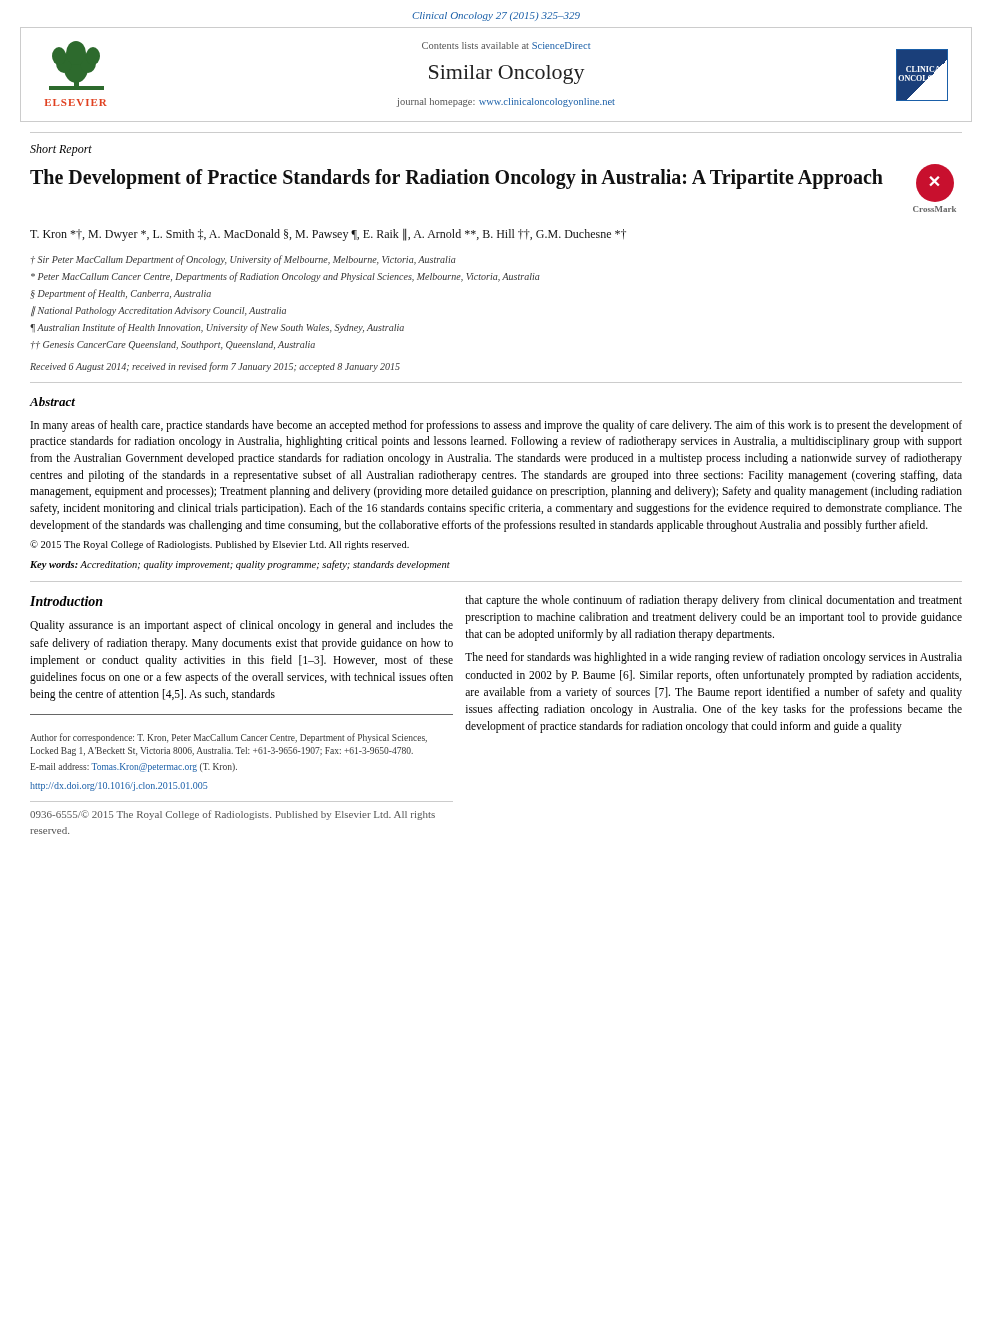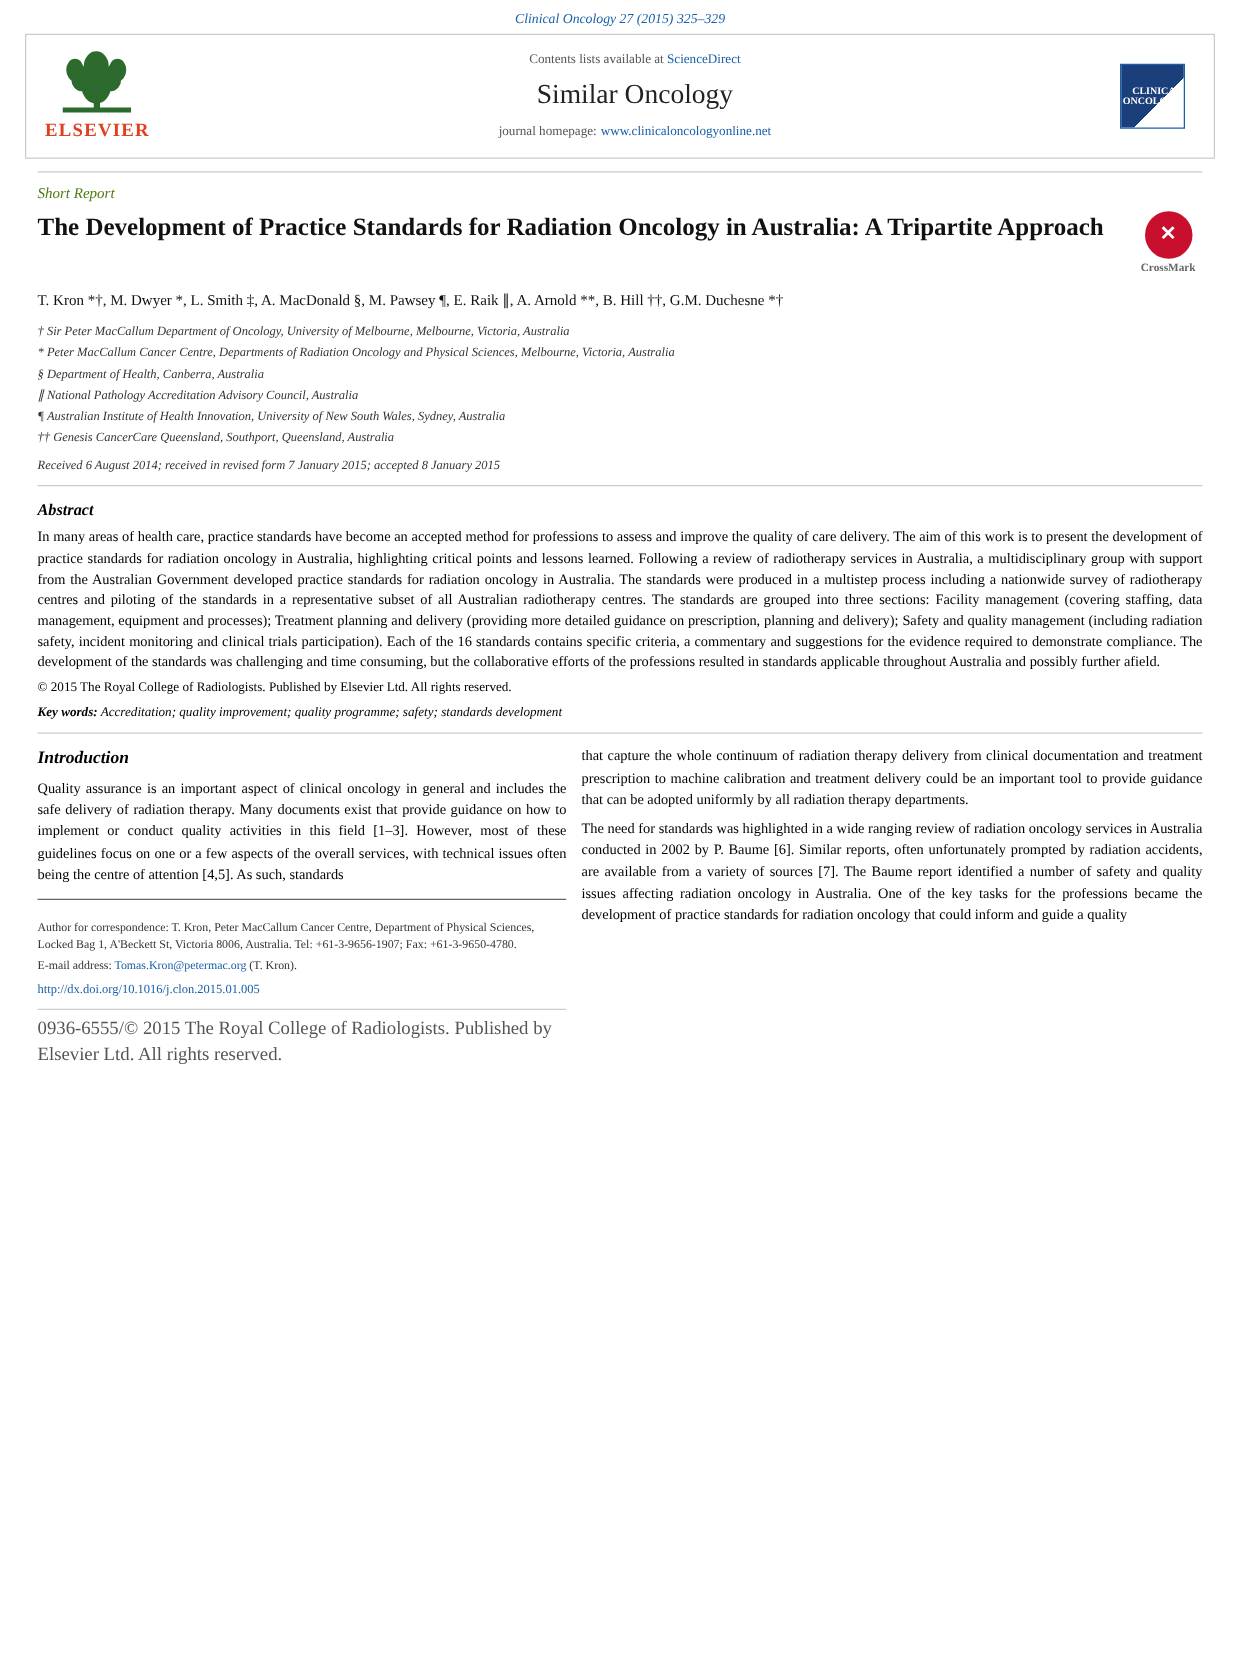--- a/index.html
+++ b/index.html
@@ -38,21 +38,21 @@
       display: flex;
       flex-direction: column;
       align-items: center;
       min-width: 80px;
     }
     .elsevier-tree {
       width: 55px;
       height: 55px;
     }
     .elsevier-text {
-      font-size: 15px;
+      font-size: 11px;
       color: #e04020;
       font-weight: bold;
       letter-spacing: 1px;
       margin-top: 2px;
     }
     .journal-title-area {
       flex: 1;
       text-align: center;
     }
     .contents-line {
@@ -88,21 +88,21 @@
       text-align: right;
       font-weight: bold;
       line-height: 1.2;
     }
     
     .main-content {
       padding: 10px 30px 10px 30px;
     }
     .short-report-label {
       font-size: 12px;
-      color: #4d7c0f;
+      color: #000000;
       font-style: italic;
       margin-bottom: 6px;
       border-top: 1px solid #ccc;
       padding-top: 8px;
     }
     .article-title {
       font-size: 20px;
       font-weight: bold;
       color: #111;
       margin-bottom: 10px;
@@ -227,21 +227,21 @@
       color: #333;
       margin-bottom: 3px;
     }
     .doi-link {
       font-size: 10px;
       color: #1a5fa8;
       margin-top: 5px;
       display: block;
     }
     .bottom-copyright {
-      font-size: 15px;
+      font-size: 11px;
       color: #555;
       margin-top: 8px;
       padding-top: 5px;
       border-top: 1px solid #ccc;
     }
     
   </style>
 </head>
 <body>
 

